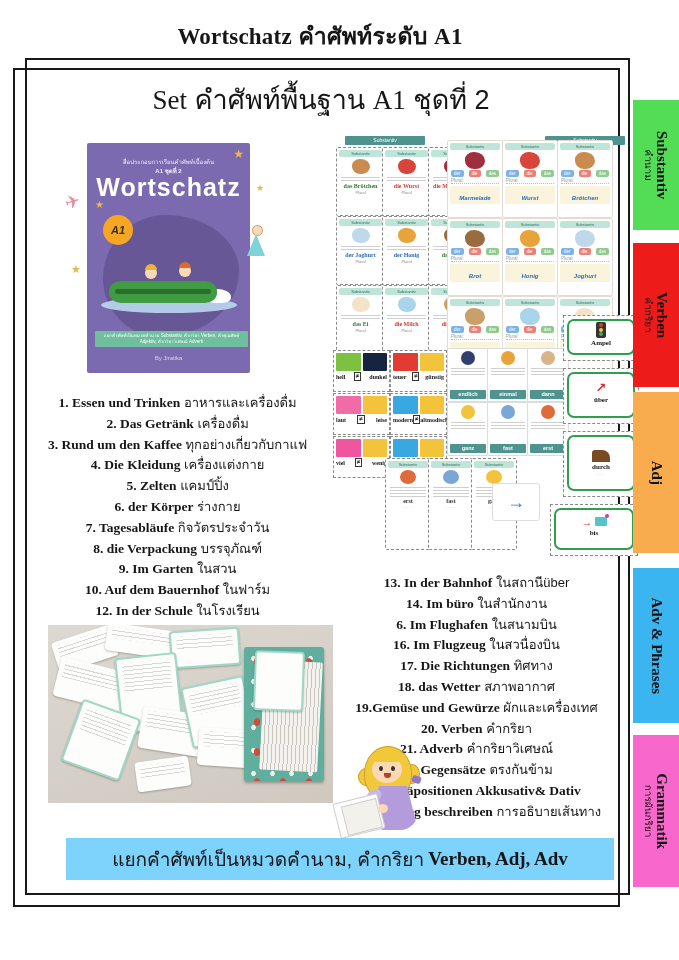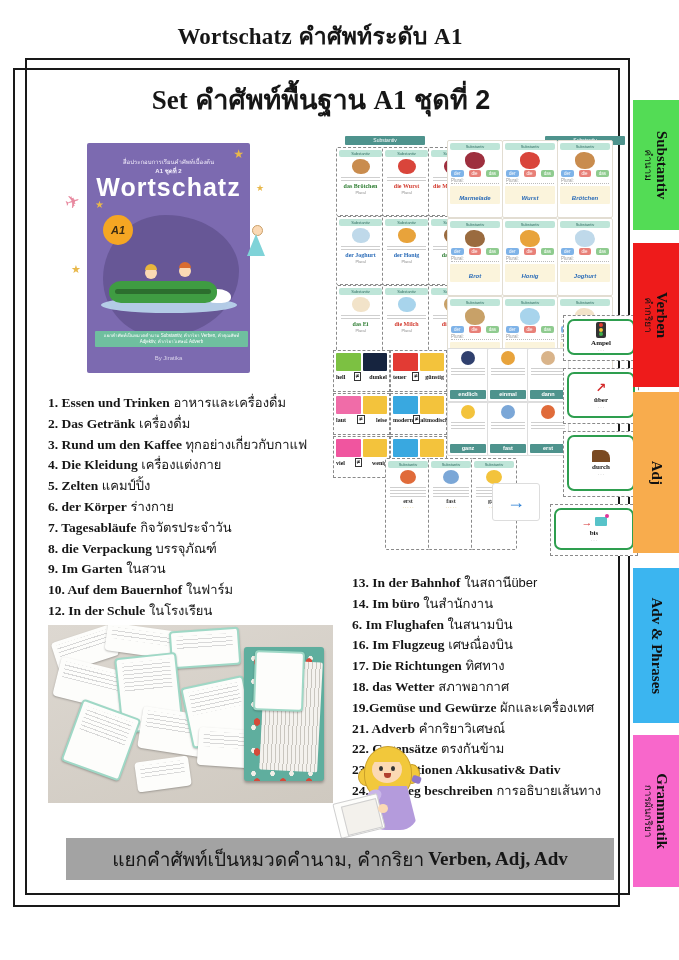--- a/index.html
+++ b/index.html
@@ -12,21 +12,21 @@
              font-size:23px;font-weight:bold;letter-spacing:.2px;}
   .top-title .serif{font-weight:bold;}
 
   
   .frame{position:absolute;border:2px solid #191919;background:transparent;}
   .frame-a{left:25px;top:58px;width:601px;height:833px;}
   .frame-b{left:13px;top:68px;width:603px;height:835px;background:#fff;}
 
   
   .set-title{position:absolute;top:78px;left:321px;transform:translateX(-50%);
-             white-space:nowrap;font-size:27px;font-weight:bold;z-index:5;}
+             white-space:nowrap;font-size:27px;font-weight:normal;z-index:5;}
 
   
   .cover{position:absolute;left:87px;top:143px;width:163px;height:230px;background:#7C6AB0;
          border-radius:2px;z-index:4;box-shadow:0 0 0 6px #ffffff;}
   .cover-topline{position:absolute;top:14px;left:0;width:100%;text-align:center;
                  color:#f3eefc;font-size:6px;}
   .cover-series{position:absolute;top:23px;left:0;width:100%;text-align:center;
                 color:#f3eefc;font-size:6px;font-weight:bold;}
   .cover-title{position:absolute;top:30px;left:0;width:100%;text-align:center;color:#ffffff;
                font-size:25px;font-weight:bold;letter-spacing:1px;}
@@ -51,21 +51,21 @@
   .kid.k2{left:92px;top:122px;}  .kid.k2::before{background:#D96B2F;}
   .water{position:absolute;left:14px;top:154px;width:136px;height:16px;background:#BBD8EE;
          border-radius:50%;opacity:.9;z-index:1;}
   .splash{position:absolute;left:118px;top:146px;width:26px;height:14px;background:#fff;
           border-radius:50% 60% 40% 50%;z-index:2;}
   .cover-banner{position:absolute;left:8px;bottom:26px;width:147px;background:#6FBF9F;
                 color:#ffffff;font-size:4.5px;line-height:6px;padding:2px 3px;text-align:center;border-radius:1px;}
   .cover-by{position:absolute;left:0;bottom:12px;width:100%;text-align:center;color:#d9d2ea;font-size:6px;}
 
   
-  .word-list{position:absolute;z-index:5;}
+  .word-list{position:absolute;z-index:5;text-align:center;}
   .word-list .row{white-space:nowrap;line-height:19.8px;}
   .word-list .de{font-family:"Liberation Serif","DejaVu Serif",serif;font-weight:bold;font-size:13.5px;}
   .word-list .th{font-size:13px;}
   #list-left{left:48px;top:392px;}
   #list-right{left:352px;top:572px;}
 
   
   #collage{position:absolute;left:0;top:0;z-index:3;}
   .abs{position:absolute;}
   .mini-sheet-header{background:#4E938D;color:#fff;font-size:5px;text-align:center;
@@ -531,24 +531,25 @@
       <div class="row"><span class="de">7. Tagesabläufe</span><span class="th"> กิจวัตรประจำวัน</span></div>
       <div class="row"><span class="de">8. die Verpackung</span><span class="th"> บรรจุภัณฑ์</span></div>
       <div class="row"><span class="de">9. Im Garten</span><span class="th"> ในสวน</span></div>
       <div class="row"><span class="de">10. Auf dem Bauernhof</span><span class="th"> ในฟาร์ม</span></div>
       <div class="row"><span class="de">12. In der Schule</span><span class="th"> ในโรงเรียน</span></div>
     </div>
   <div id="list-right" class="word-list">
       <div class="row"><span class="de">13. In der Bahnhof</span><span class="th"> ในสถานีüber</span></div>
       <div class="row"><span class="de">14. Im büro</span><span class="th"> ในสำนักงาน</span></div>
       <div class="row"><span class="de">6. Im Flughafen</span><span class="th"> ในสนามบิน</span></div>
-      <div class="row"><span class="de">16. Im Flugzeug</span><span class="th"> เศษณื่องบิน</span></div>
+      <div class="row"><span class="de">16. Im Flugzeug</span><span class="th"> ในสวนื่องบิน</span></div>
       <div class="row"><span class="de">17. Die Richtungen</span><span class="th"> ทิศทาง</span></div>
       <div class="row"><span class="de">18. das Wetter</span><span class="th"> สภาพอากาศ</span></div>
       <div class="row"><span class="de">19.Gemüse und Gewürze</span><span class="th"> ผักและเครื่องเทศ</span></div>
+      <div class="row"><span class="de">20. Verben</span><span class="th"> คำกริยา</span></div>
       <div class="row"><span class="de">21. Adverb</span><span class="th"> คำกริยาวิเศษณ์</span></div>
       <div class="row"><span class="de">22. Gegensätze</span><span class="th"> ตรงกันข้าม</span></div>
       <div class="row"><span class="de">23. Präpositionen Akkusativ&amp; Dativ</span></div>
       <div class="row"><span class="de">24.Den Weg beschreiben</span><span class="th"> การอธิบายเส้นทาง</span></div>
     </div>
 
   <div id="photo">
       <div class="ph-card" style="left:6px;top:8px;width:62px;height:32px;transform:rotate(-18deg);">
         <div class="ph-lines"></div>
       </div>
@@ -594,21 +595,21 @@
     <div class="g g-face"></div>
     <div class="g g-fringe"></div>
     <div class="g g-eye e1"></div>
     <div class="g g-eye e2"></div>
     <div class="g g-mouth"></div>
     <div class="g g-book1"></div>
     <div class="g g-book2"></div>
     <div class="g g-hand"></div>
   </div>
 
-  <div class="banner" style="background: #a3a3a3; justify-content: center;">
+  <div class="banner" style="background: #7dd3fc; justify-content: center;">
     <span class="th">แยกคำศัพท์เป็นหมวดคำนาม, คำกริยา</span>
     <span class="latin">Verben, Adj, Adv</span>
   </div>
 
   <div id="tabs">
       <div class="tab" style="top:100px;height:130px;background:#53DC55;">
         <div class="tab-inner">
           <div class="tab-de">Substantiv</div>
           <div class="tab-th">คำนาม</div>
         </div>

